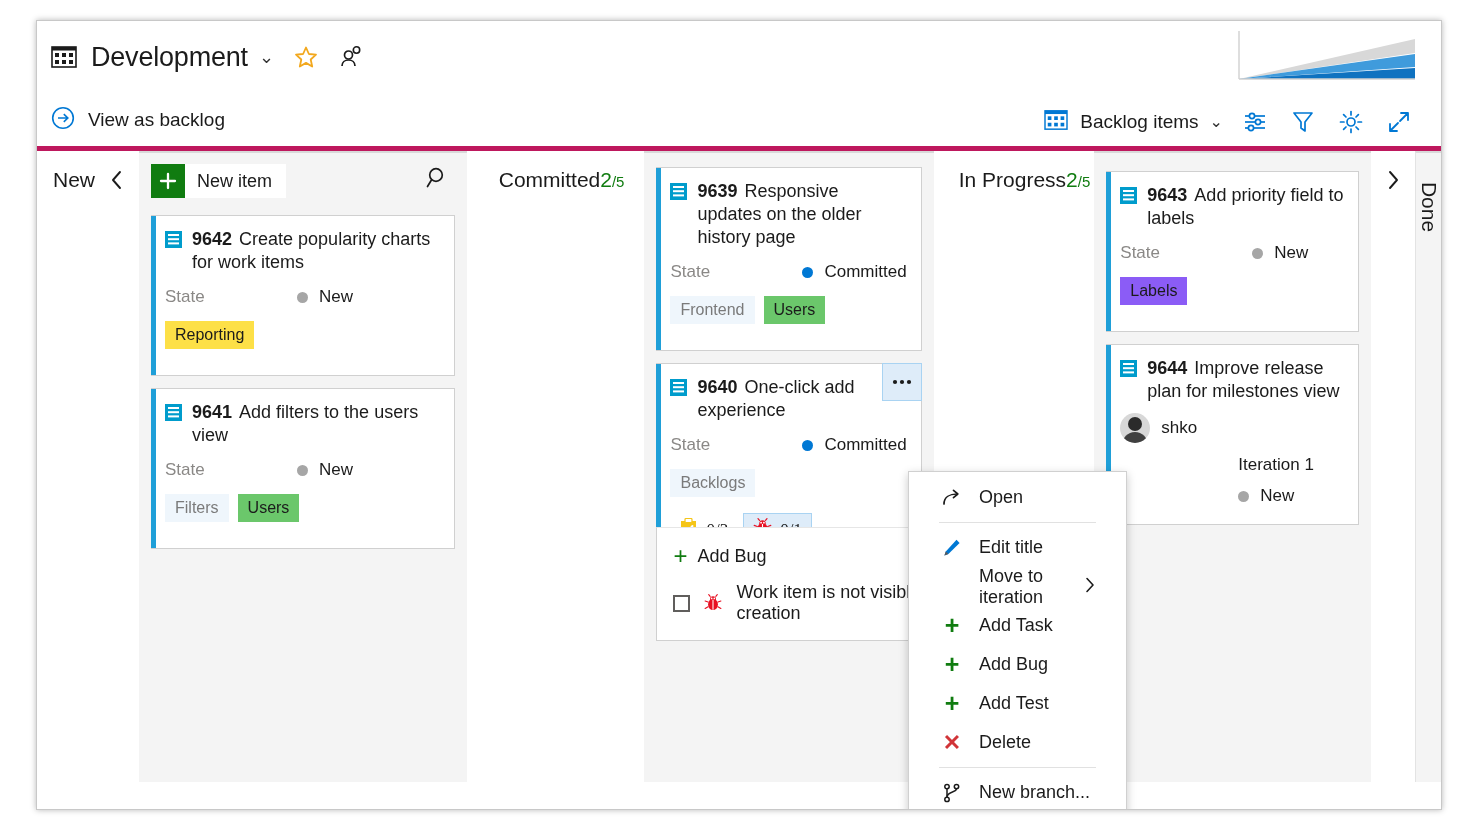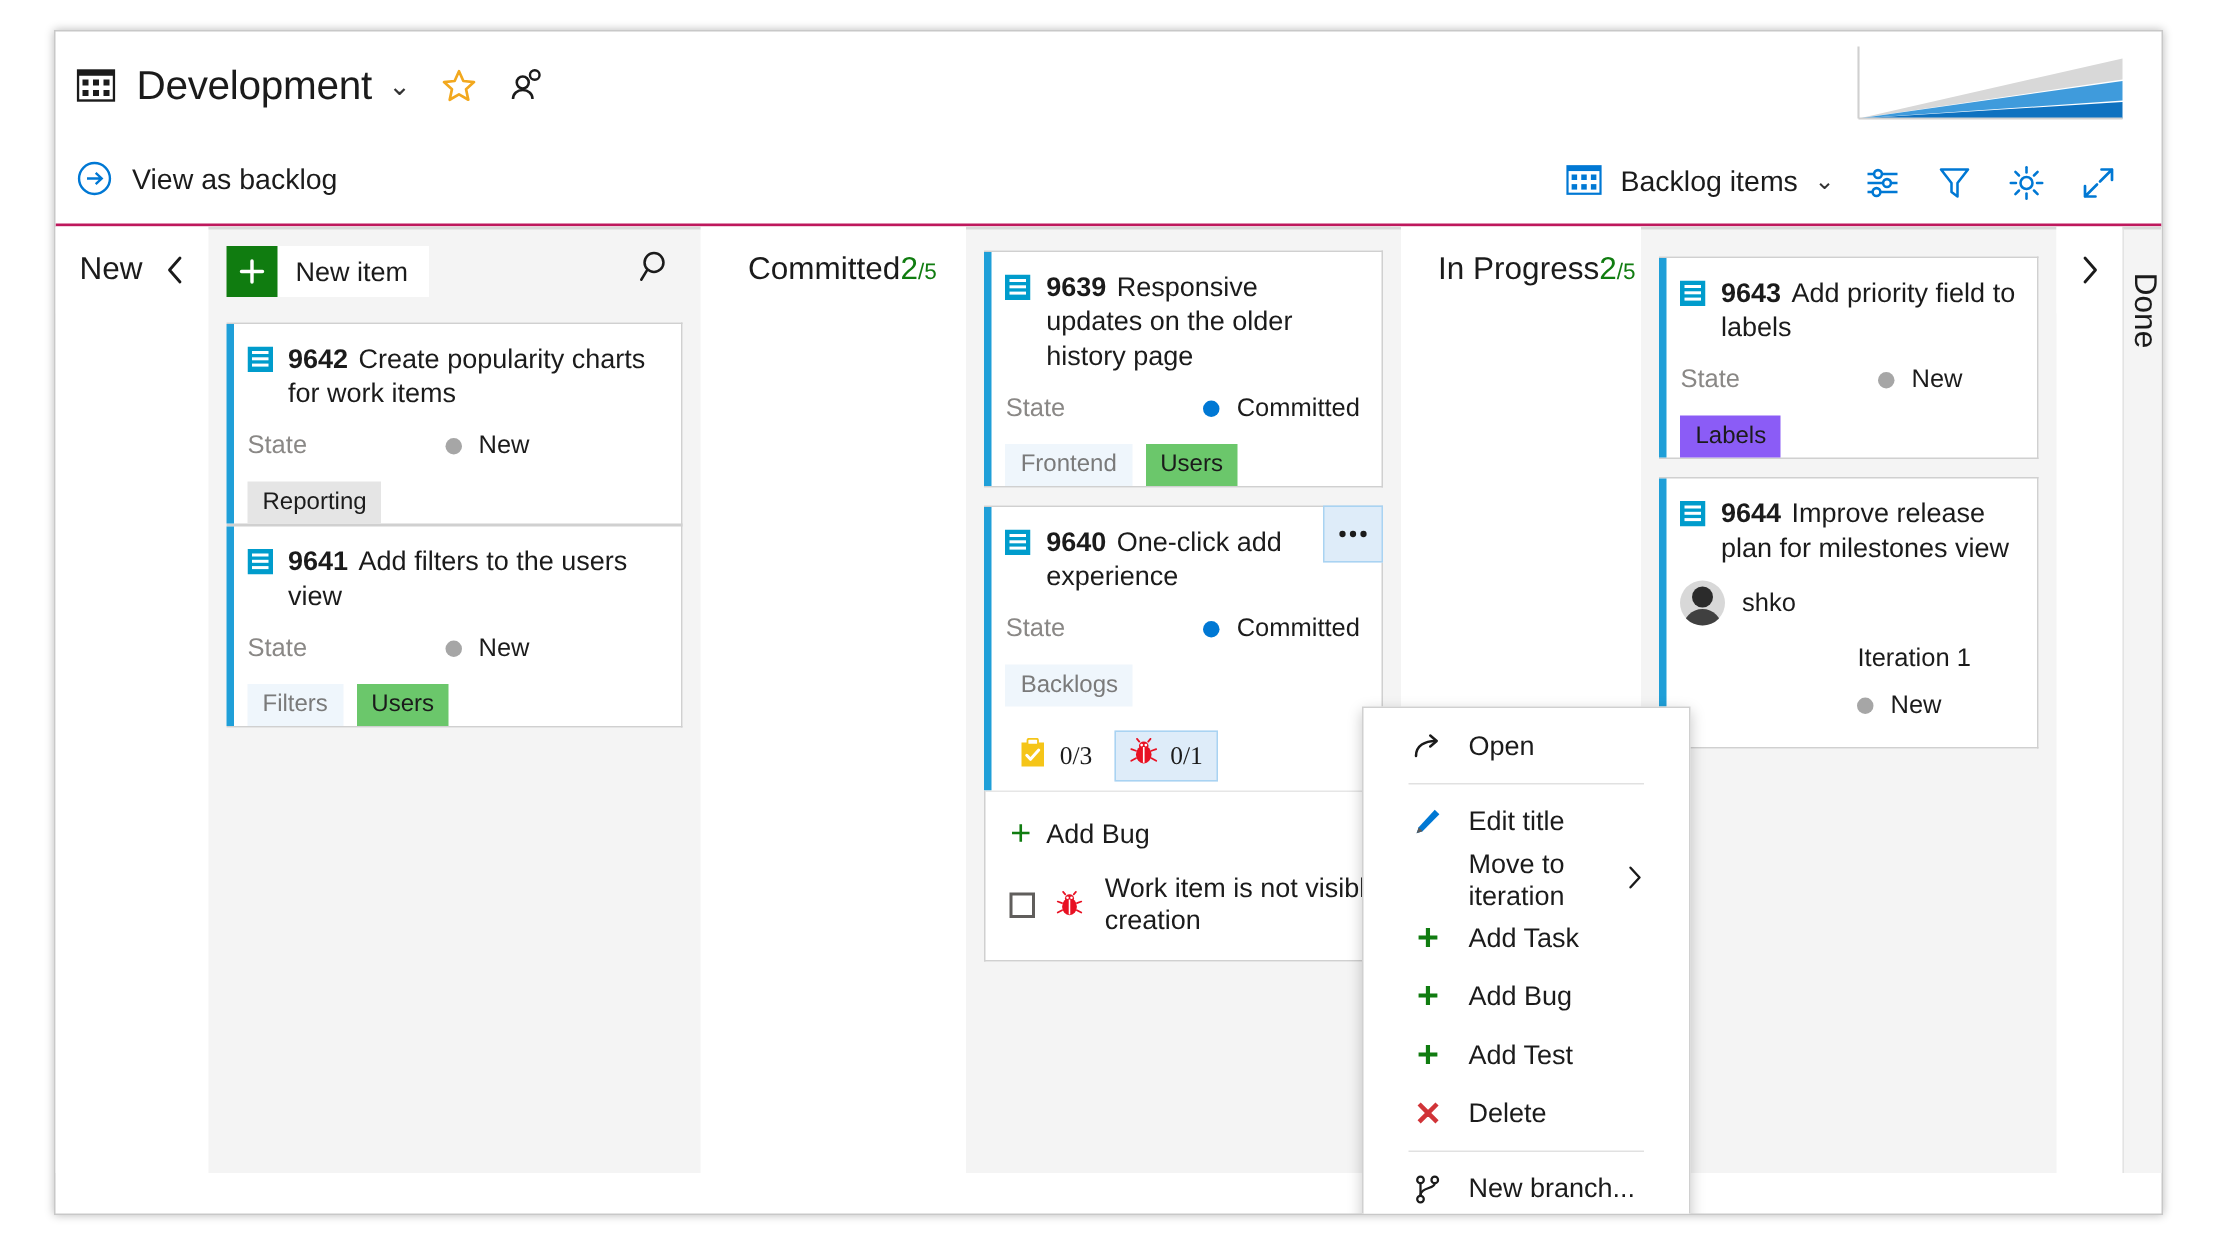--- a/index.html
+++ b/index.html
@@ -43,21 +43,21 @@
     position: absolute; right: 24px; top: 6px;
     width: 188px; height: 62px;
   }
 
   .hdr-row2 {
     position: relative;
     height: 58px;
     display: flex;
     align-items: center;
     padding-left: 14px;
-    border-bottom: 2px solid #be185d;
+    border-bottom: 5px solid #be185d;
   }
   .view-backlog { display:flex; align-items:center; cursor:pointer; }
   .view-backlog .lbl { font-size: 19px; color: #1b1b1b; margin-left: 13px; }
 
   .hdr-right {
     position: absolute; right: 18px; top: 0;
     height: 58px; display: flex; align-items: center; gap: 0;
   }
   .backlog-items { display:flex; align-items:center; cursor:pointer; padding: 0 8px; }
   .backlog-items .lbl { font-size: 19px; color: #1b1b1b; margin-left: 12px; }
@@ -133,21 +133,22 @@
   }
   .newitem-lbl { font-size: 18px; color: #1b1b1b; padding: 0 14px 0 12px; }
   .search-ic { position:absolute; right: 4px; top: 2px; cursor:pointer; }
 
   
   .card {
     position: relative;
     background: #ffffff;
     border: 1px solid #d0d0d0;
     border-left: none;
-    padding: 12px 14px 0 14px;
+    margin-bottom: 12px;
+    padding: 12px 14px 26px 14px;
   }
   .card::before {
     content: ""; position: absolute; left: 0; top: 0; bottom: 0;
     width: 5px; background: #1f9fd8;
   }
   .card-title-row { display: flex; align-items: flex-start; }
   .wi-icon { flex: 0 0 auto; margin-top: 3px; margin-right: 10px; }
   .wi-id { font-weight: bold; font-size: 18px; color: #1b1b1b; margin-right: 7px; }
   .wi-title { font-size: 18px; color: #1b1b1b; line-height: 1.28; }
   .card-field {
@@ -394,21 +395,21 @@
               </svg>
             </span>
             <span><span class="wi-id">9642</span><span class="wi-title">Create popularity charts for work items</span></span>
           </div>
           <div class="card-field">
             <span class="field-label">State</span>
             <span class="state-dot" style="background:#a6a6a6"></span>
             <span class="state-val">New</span>
           </div>
           <div class="tag-row">
-            <span class="tag" style="background:#e5e5e5">Reporting</span>
+            <span class="tag" style="background:#fde047">Reporting</span>
           </div>
         </div>
 
         <div class="card">
           <div class="card-title-row">
             <span class="wi-icon">
               <svg width="17" height="17" viewBox="0 0 17 17">
                 <rect x="0" y="0" width="17" height="17" fill="#009ccc"></rect>
                 <rect x="3" y="3" width="11" height="2" fill="#ffffff"></rect>
                 <rect x="3" y="7.2" width="11" height="2" fill="#ffffff"></rect>

